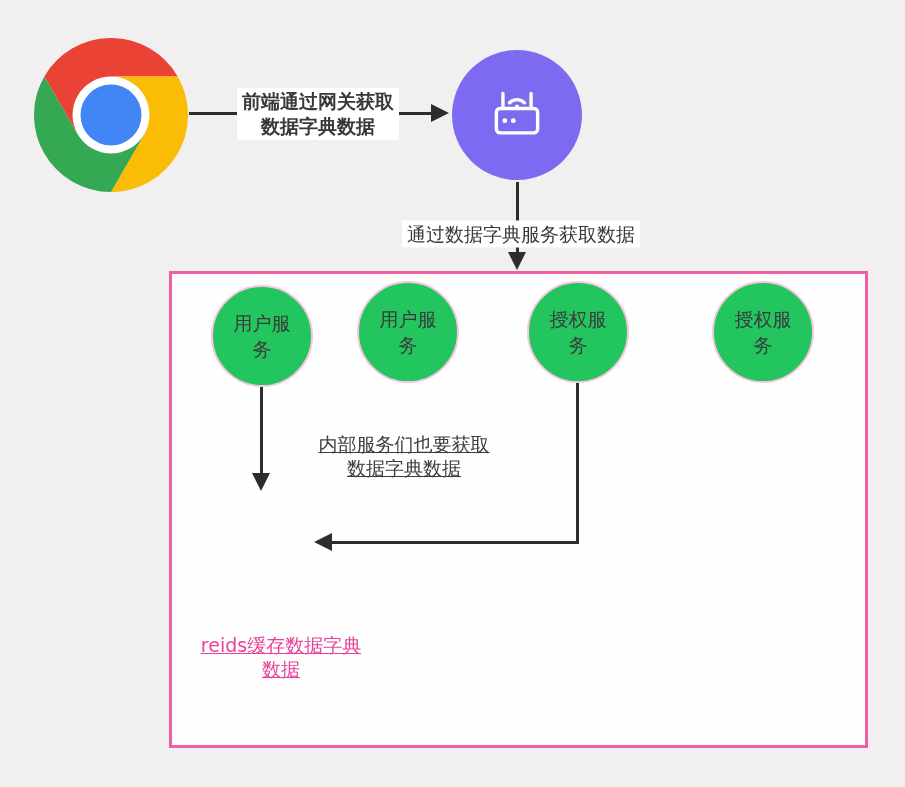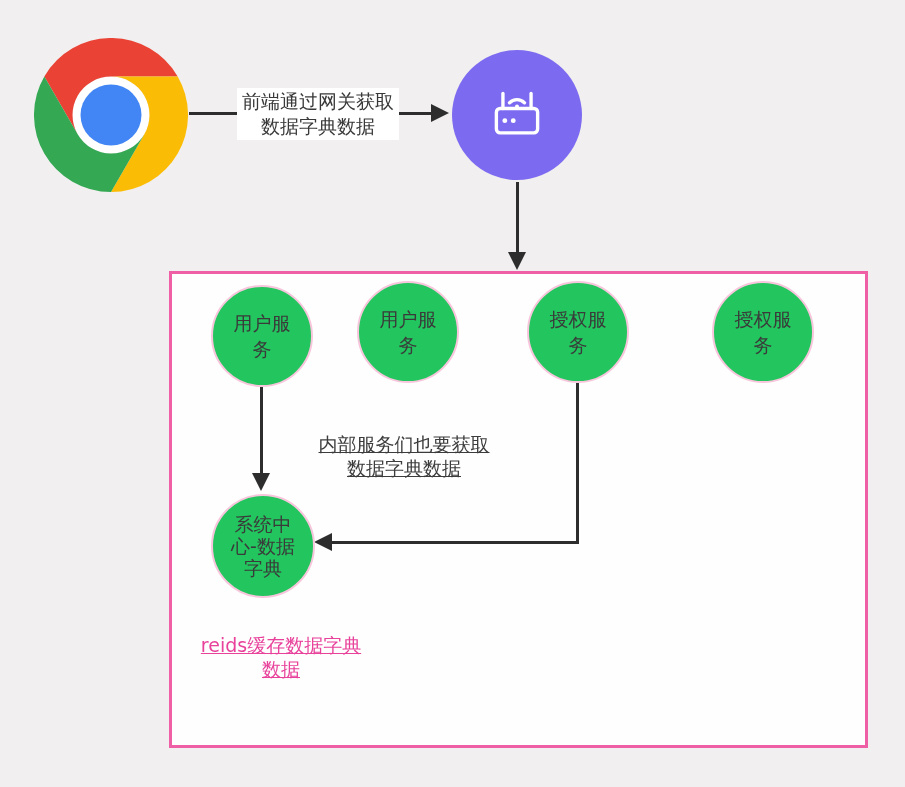--- a/index.html
+++ b/index.html
@@ -106,39 +106,40 @@
   <svg class="abs" style="left:34px;top:38px;" width="154" height="154" viewBox="0 0 48 48">
     <circle cx="24" cy="24" r="12" fill="#ffffff"></circle>
     <path fill="#ea4335" d="M24 12h20.784A23.994 23.994 0 0 0 3.216 12l10.392 18A12 12 0 0 1 24 12z"></path>
     <path fill="#fbbc05" d="M34.392 30 24 48a23.994 23.994 0 0 0 20.784-36H24a12 12 0 0 1 10.392 18z"></path>
     <path fill="#34a853" d="M13.608 30 3.216 12A23.994 23.994 0 0 0 24 48l10.392-18a12 12 0 0 1-20.784 0z"></path>
     <circle cx="24" cy="24" r="9.5" fill="#4285f4"></circle>
   </svg>
 
   <div class="seg" style="left:189px;top:112px;width:244px;height:3px;"></div>
   <div class="ah ah-right" style="left:431px;top:104px;"></div>
-  <div class="edge-label" style="left:318px;top:114px;">前端通过网关获取
+  <div class="edge-label" style="left:318px;top:114px;font-weight:bold;">前端通过网关获取
 数据字典数据</div>
 
   <div class="gateway">
     <svg width="60" height="60" viewBox="0 0 64 64">
       <g stroke="#ffffff" stroke-width="3.6" stroke-linecap="round" fill="none">
         <line x1="17" y1="9" x2="17" y2="25"></line>
         <line x1="47" y1="9" x2="47" y2="25"></line>
         <path d="M24 19 A 11 11 0 0 1 40 19"></path>
         <rect x="10" y="25" width="44" height="26" rx="4"></rect>
       </g>
       <circle cx="32" cy="23" r="2.1" fill="#ffffff"></circle>
       <circle cx="19" cy="38" r="2.6" fill="#ffffff"></circle>
       <circle cx="28" cy="38" r="2.6" fill="#ffffff"></circle>
     </svg>
   </div>
 
   <div class="seg" style="left:516px;top:182px;width:3px;height:74px;"></div>
   <div class="ah ah-down" style="left:508px;top:252px;"></div>
+  <div class="edge-label" style="left:521px;top:234px;">通过数据字典服务获取数据</div>
 
   <div class="pinkbox"></div>
 
   <div class="svc" style="left:211px;top:285px;">用户服
 务</div>
   <div class="svc" style="left:357px;top:281px;">用户服
 务</div>
   <div class="svc" style="left:527px;top:281px;">授权服
 务</div>
   <div class="svc" style="left:712px;top:281px;">授权服
@@ -147,20 +148,17 @@
   <div class="seg" style="left:260px;top:387px;width:3px;height:88px;"></div>
   <div class="ah ah-down" style="left:252px;top:473px;"></div>
 
   <div class="seg" style="left:576px;top:383px;width:3px;height:161px;"></div>
   <div class="seg" style="left:330px;top:541px;width:249px;height:3px;"></div>
   <div class="ah ah-left" style="left:314px;top:533px;"></div>
 
   <div class="note" style="left:404px;top:456px;">内部服务们也要获取
 数据字典数据</div>
 
-  <div class="svc dict" style="left:211px;top:494px;">系统中
-心-数据
-字典</div>
 
   <div class="note note-pink" style="left:281px;top:657px;">reids缓存数据字典
 数据</div>
 
 </div>
 
 </body></html>

